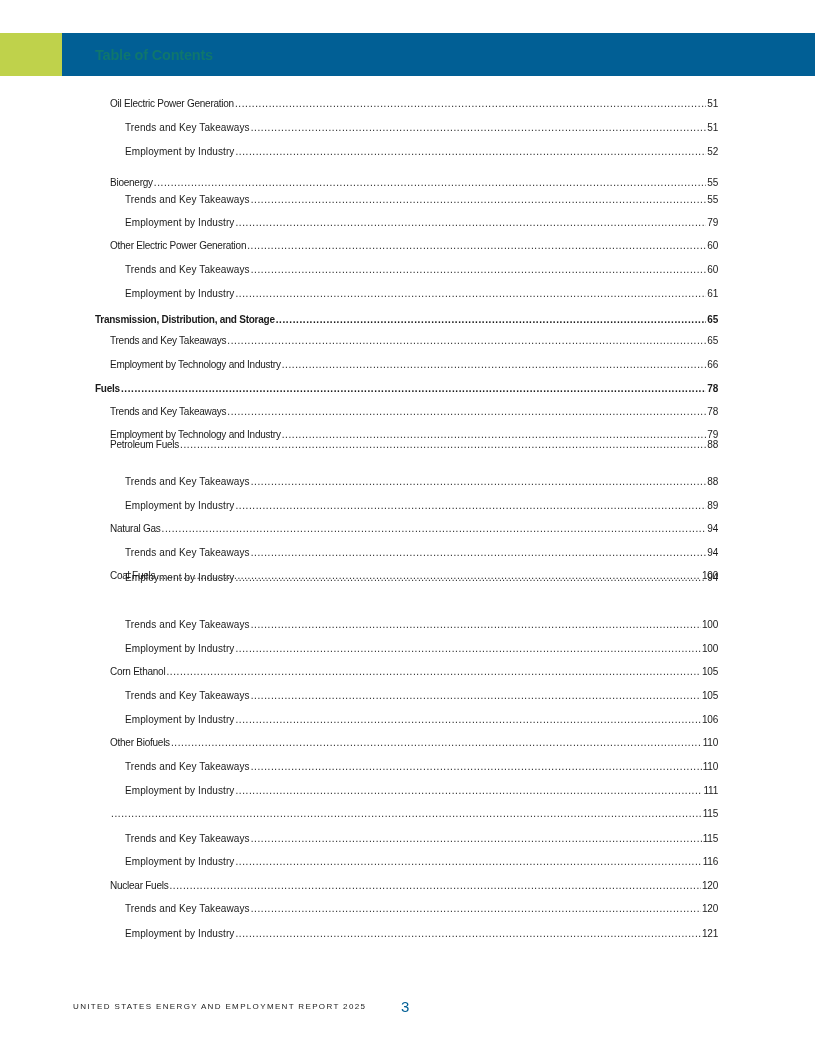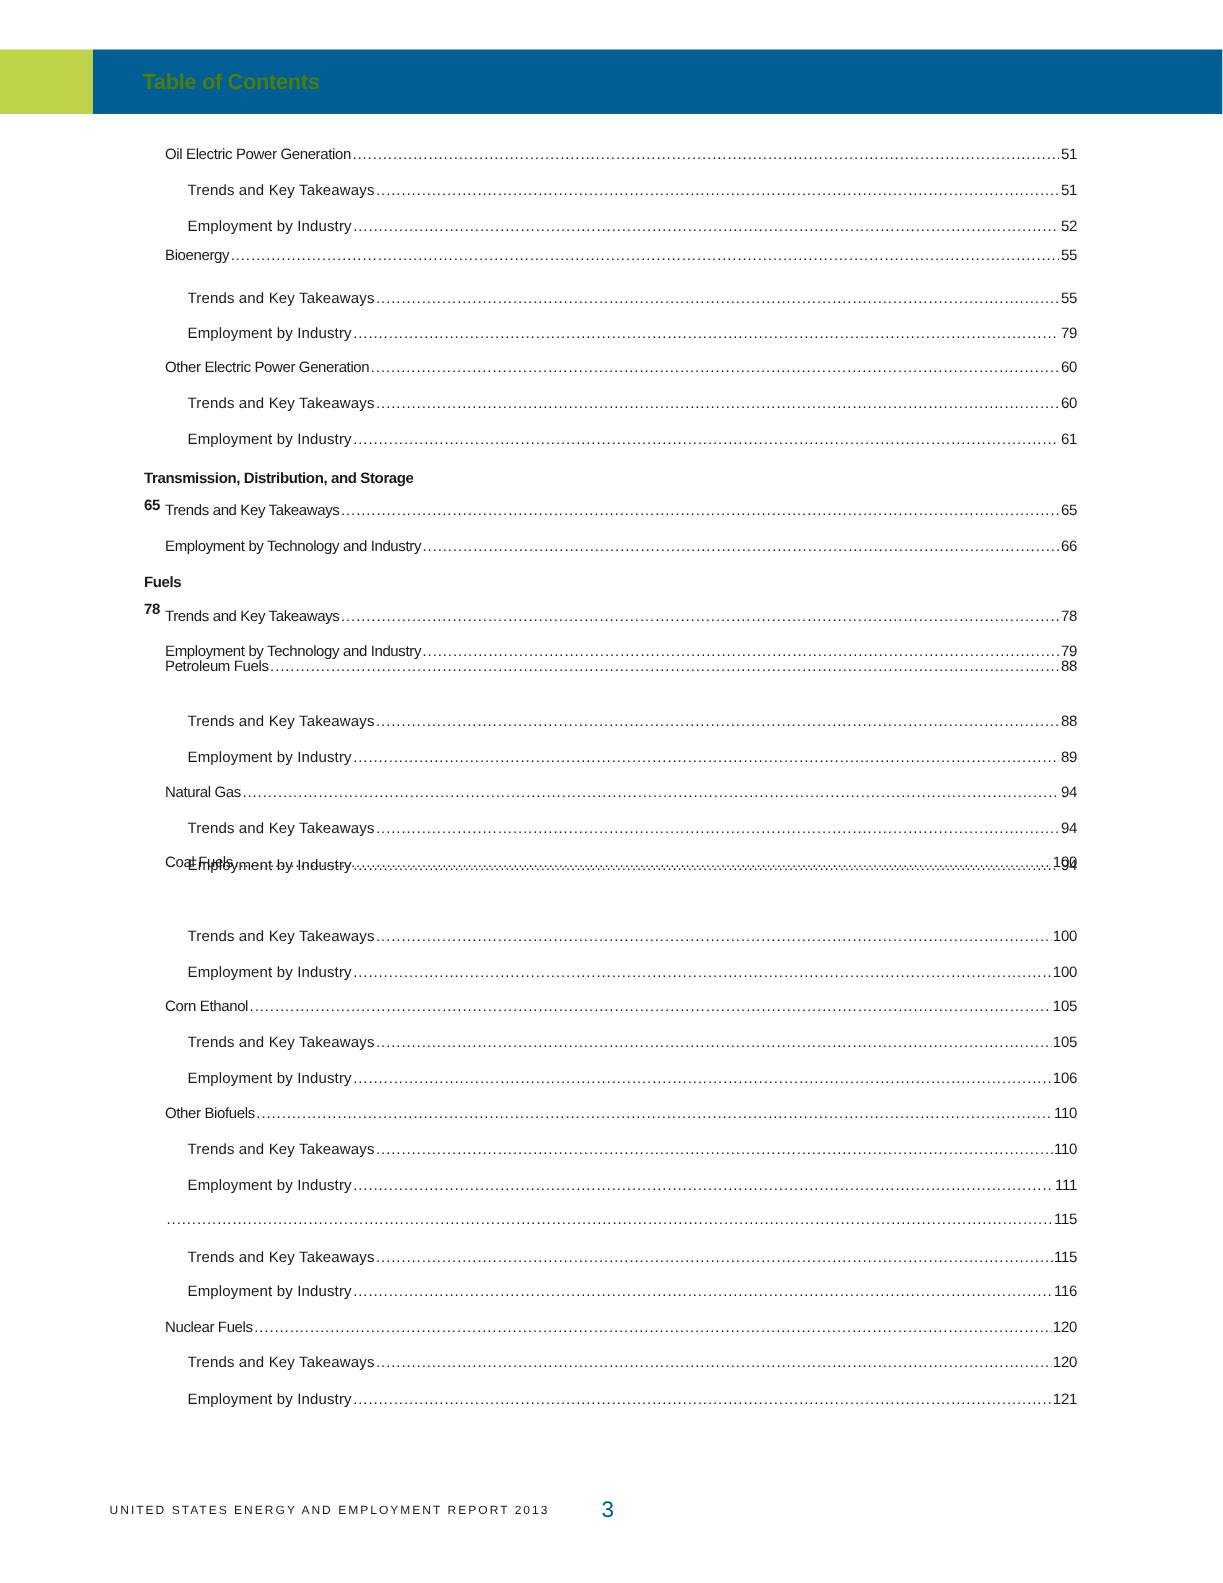--- a/index.html
+++ b/index.html
@@ -1,28 +1,28 @@
 <!DOCTYPE html>
 <html><head>
 <meta charset="utf-8">
 <style>
   html, body { margin:0; padding:0; background:#ffffff; }
   body { width:815px; height:1055px; position:relative; overflow:hidden;
          font-family:"Liberation Sans", sans-serif; color:#1a1a1a; }
   .hdr-green { position:absolute; left:0; top:33px; width:62px; height:43px; background:#bfd24b; }
   .hdr-blue { position:absolute; left:62px; top:33px; right:0; height:43px; background:#015f95; }
-  .hdr-title { position:absolute; left:95px; top:47px; font-size:14.5px; font-weight:bold; color:#4d7c0f; letter-spacing:-0.2px; }
+  .hdr-title { position:absolute; left:95px; top:47px; font-size:14.5px; font-weight:bold; color:#0f766e; letter-spacing:-0.2px; }
   .toc { position:absolute; left:0; top:0; width:815px; }
   .row { position:absolute; right:97px; height:18px; display:flex; align-items:baseline;
          font-size:10px; white-space:nowrap; line-height:18px; }
   .row .lbl { flex:0 0 auto; letter-spacing:-0.25px; }
   .row .dots { flex:1 1 auto; overflow:hidden; margin:0 1px; }
   .row .dots::before { content:"................................................................................................................................................................................................................................................"; letter-spacing:0.6px; }
   .row .pg { flex:0 0 auto; letter-spacing:-0.2px; }
-  .lvl1 { left:95px; font-weight:bold;flex-direction:column; }
+  .lvl1 { left:95px; font-weight:bold; }
   .lvl2 { left:110px; }
   .lvl3 { left:125px; }
   .lvl3 .lbl { letter-spacing:0.1px; }
   .footer { position:absolute; left:73px; top:1002px; font-size:8px; letter-spacing:1.35px; color:#1a1a1a; }
   .footer-pg { position:absolute; left:401px; top:998px; font-size:15px; color:#015f95; }
 </style>
 </head>
 <body>
 
 <div class="hdr-green"></div>
@@ -38,21 +38,21 @@
   <div class="row lvl3" style="top:119px">
       <span class="lbl">Trends and Key Takeaways </span>
       <span class="dots"></span>
       <span class="pg">51</span>
     </div>
   <div class="row lvl3" style="top:143px">
       <span class="lbl">Employment by Industry</span>
       <span class="dots"></span>
       <span class="pg">52</span>
     </div>
-  <div class="row lvl2" style="top:162px">
+  <div class="row lvl2" style="top:174px">
       <span class="lbl">Bioenergy</span>
       <span class="dots"></span>
       <span class="pg">55</span>
     </div>
   <div class="row lvl3" style="top:191px">
       <span class="lbl">Trends and Key Takeaways </span>
       <span class="dots"></span>
       <span class="pg">55</span>
     </div>
   <div class="row lvl3" style="top:214px">
@@ -204,14 +204,14 @@
       <span class="dots"></span>
       <span class="pg">120</span>
     </div>
   <div class="row lvl3" style="top:925px">
       <span class="lbl">Employment by Industry</span>
       <span class="dots"></span>
       <span class="pg">121</span>
     </div>
 </div>
 
-<div class="footer">UNITED STATES ENERGY AND EMPLOYMENT REPORT 2013</div>
+<div class="footer">UNITED STATES ENERGY AND EMPLOYMENT REPORT 2025</div>
 <div class="footer-pg">3</div>
 
 </body></html>

